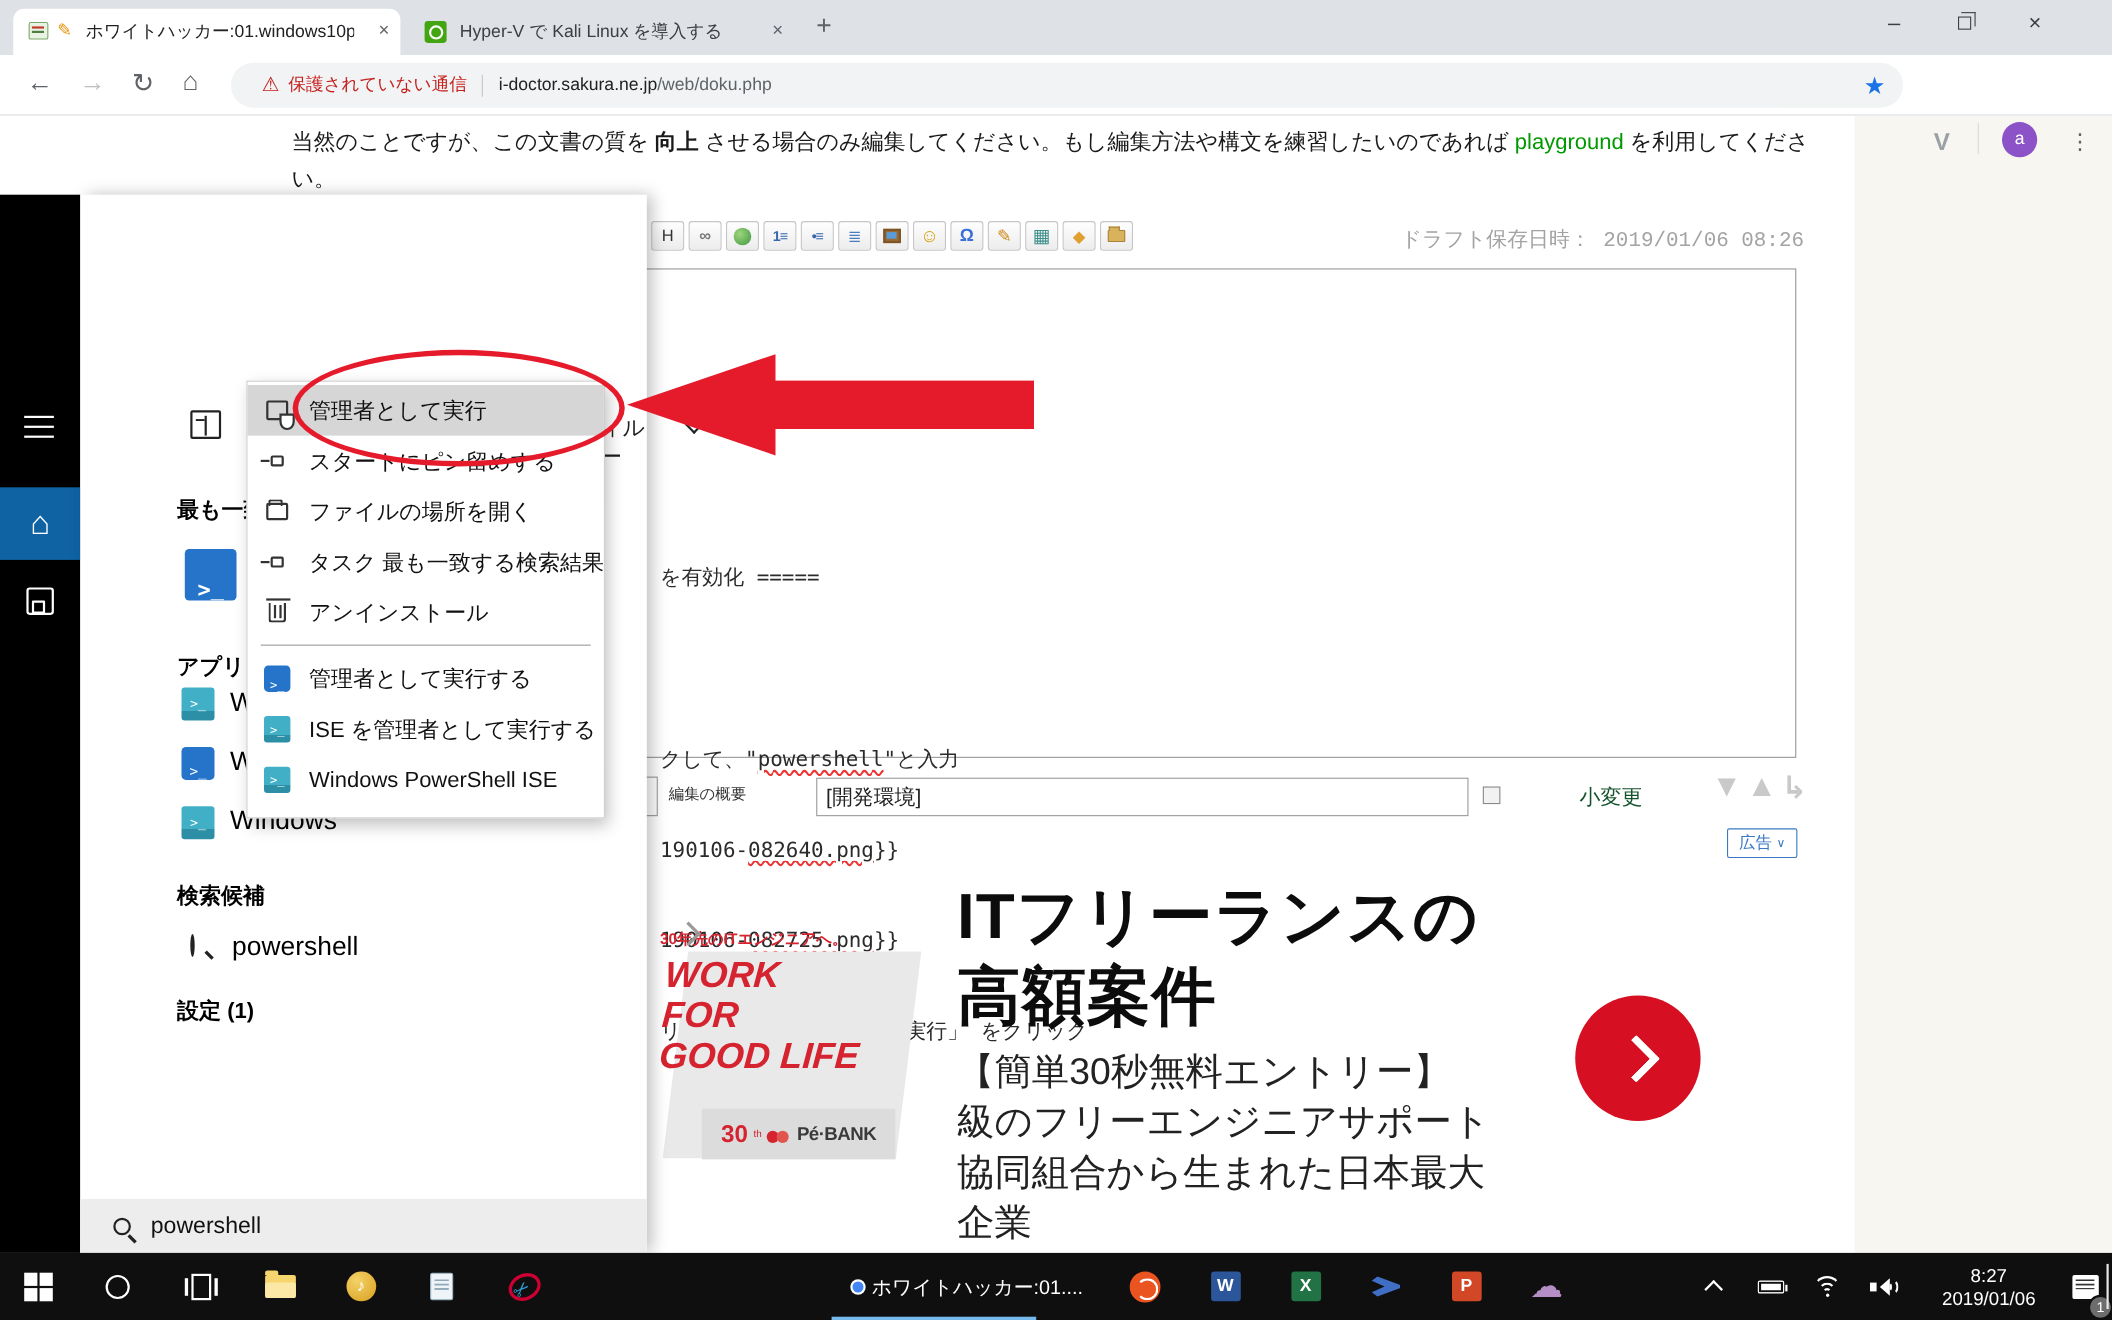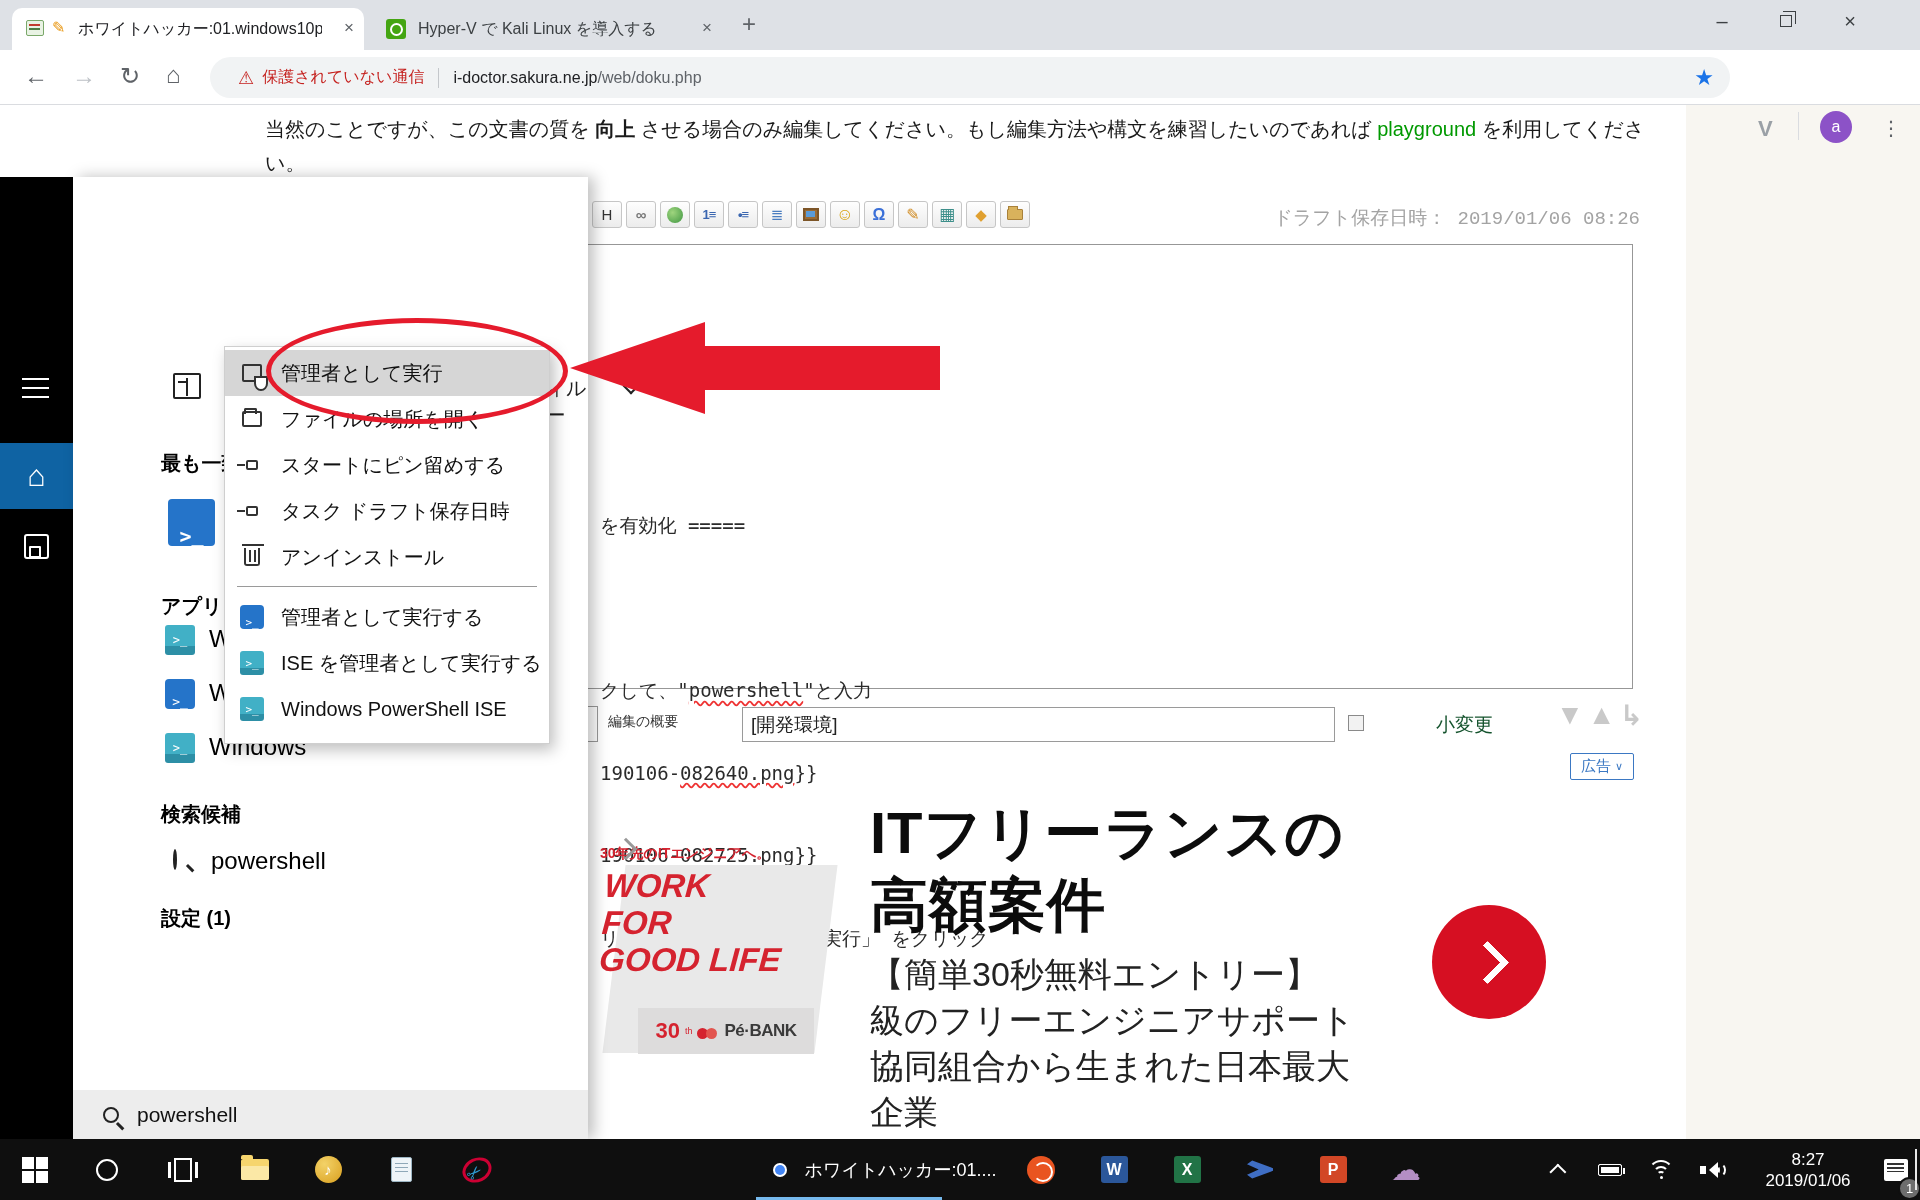--- a/index.html
+++ b/index.html
@@ -395,35 +395,35 @@
 
   <div id="cmenu" class="abs">
     <div class="crow hl">
         <span class="ic">
           <span class="ic-uac abs"></span>
         </span>
         <span class="lbl">管理者として実行</span>
       </div>
     <div class="crow">
         <span class="ic">
+          <span class="ic-pin abs"></span>
+        </span>
+        <span class="lbl">スタートにピン留めする</span>
+      </div>
+    <div class="crow">
+        <span class="ic">
           <span class="ic-folder abs"></span>
         </span>
         <span class="lbl">ファイルの場所を開く</span>
       </div>
     <div class="crow">
         <span class="ic">
           <span class="ic-pin abs"></span>
         </span>
-        <span class="lbl">スタートにピン留めする</span>
-      </div>
-    <div class="crow">
-        <span class="ic">
-          <span class="ic-pin abs"></span>
-        </span>
-        <span class="lbl">タスク ドラフト保存日時</span>
+        <span class="lbl">タスク 最も一致する検索結果</span>
       </div>
     <div class="crow">
         <span class="ic">
           <span class="ic-trash abs"></span>
         </span>
         <span class="lbl">アンインストール</span>
       </div>
     <div class="cdiv"></div>
     <div class="crow">
         <span class="ic">
@@ -474,21 +474,21 @@
       </div>
     <div class="tb" style="left:376px;width:50px">
         <span class="tb-note"></span>
       </div>
     <div class="tb" style="left:449px;width:50px">
         <span class="tb-snip"></span>
       </div>
     <div class="tb" style="left:756px;width:186px;justify-content:flex-start;padding-left:10px">
       <span class="chrome-ball"></span>
       <span class="tb-pencil">✎</span>
-      <span class="tb-label" style="margin-left:18px">ホワイトハッカー:01....</span>
+      <span class="tb-label" style="margin-left:6px">ホワイトハッカー:01....</span>
       <span class="underline" style="left:0;width:186px"></span>
     </div>
     <div class="tb" style="left:1016px;width:50px">
         <span class="ubuntu"></span>
       </div>
     <div class="tb" style="left:1089px;width:50px">
         <span class="office" style="background:#2b579a">W</span>
       </div>
     <div class="tb" style="left:1162px;width:50px">
         <span class="office" style="background:#217346">X</span>

